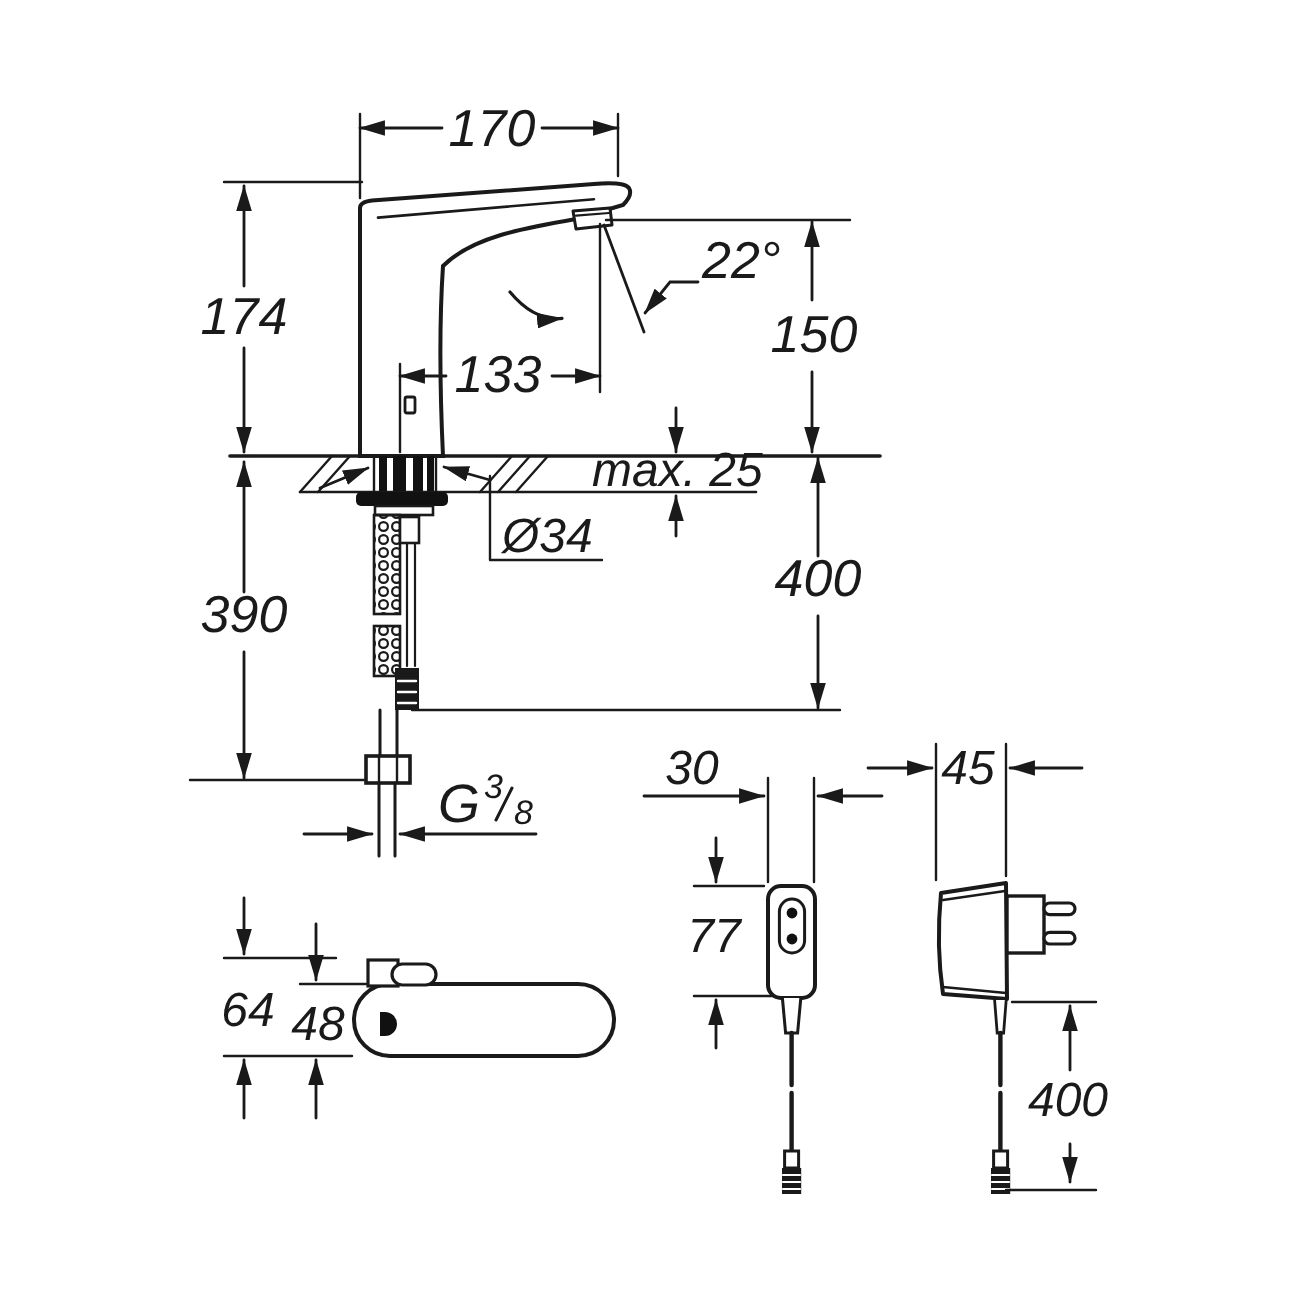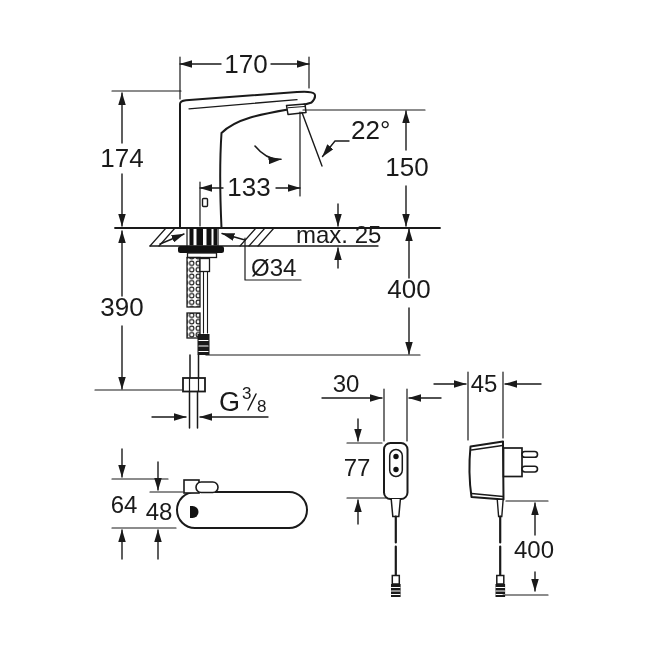--- a/index.html
+++ b/index.html
@@ -1,17 +1,17 @@
 <!DOCTYPE html>
 <html><head>
 <meta charset="utf-8">
 <style>
   html,body{margin:0;padding:0;background:#ffffff;}
   .canvas{width:650px;height:650px;background:#ffffff;position:relative;overflow:hidden;
-          font-family:"Liberation Sans", sans-serif;}
+          font-family:"Liberation Sans", sans-serif;font-style:italic;}
   svg{display:block;}
   text{fill:#1a1a1a;font-family:"Liberation Sans","DejaVu Sans",sans-serif;}
   .dim{font-size:26px;}
   .dim2{font-size:24px;}
   .sup{font-size:17px;}
   .gthread{font-size:27px;}
 </style>
 </head>
 <body>
 

